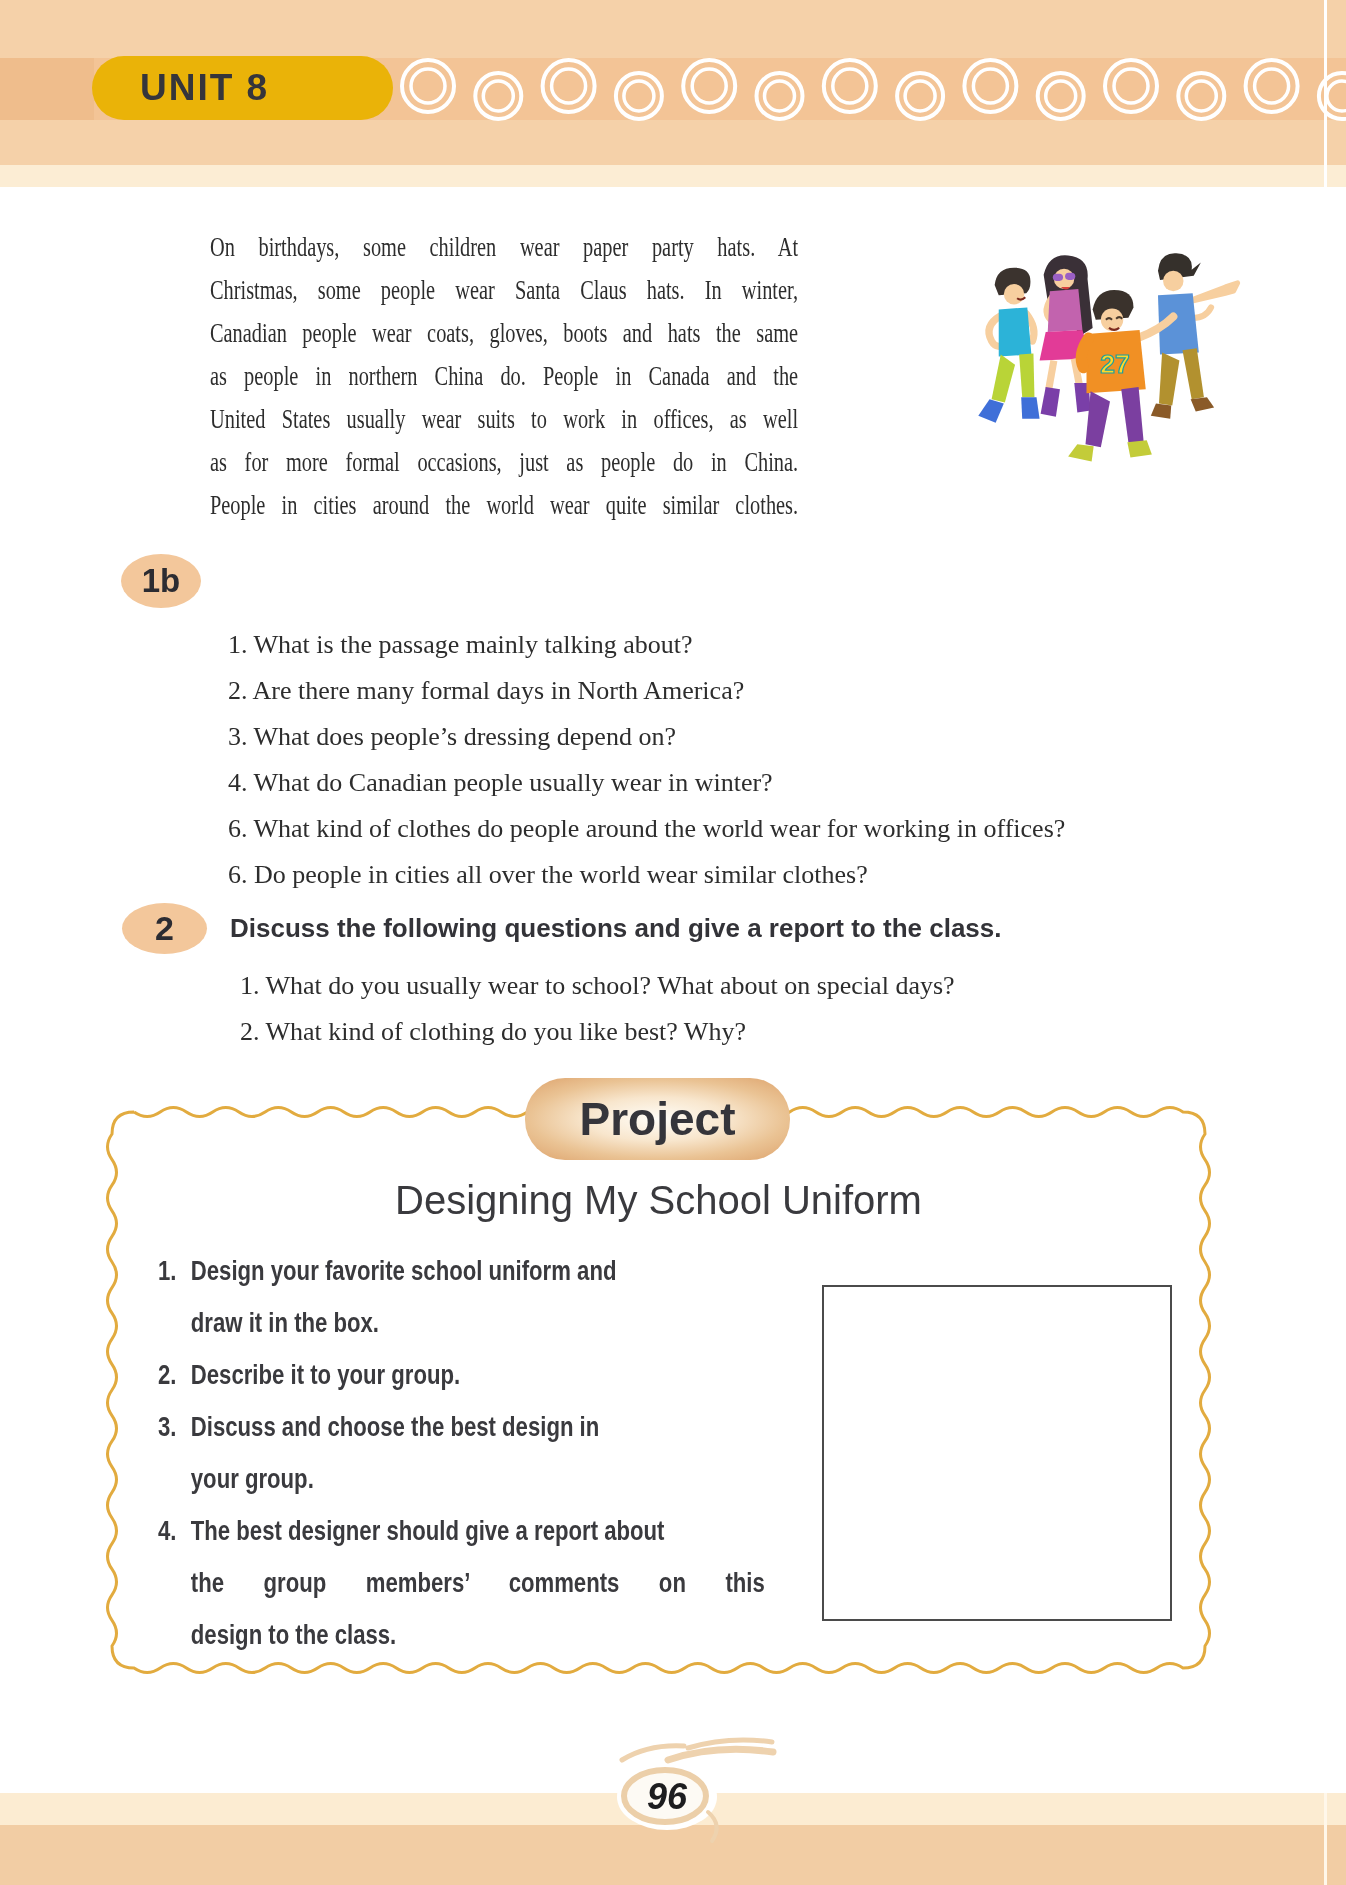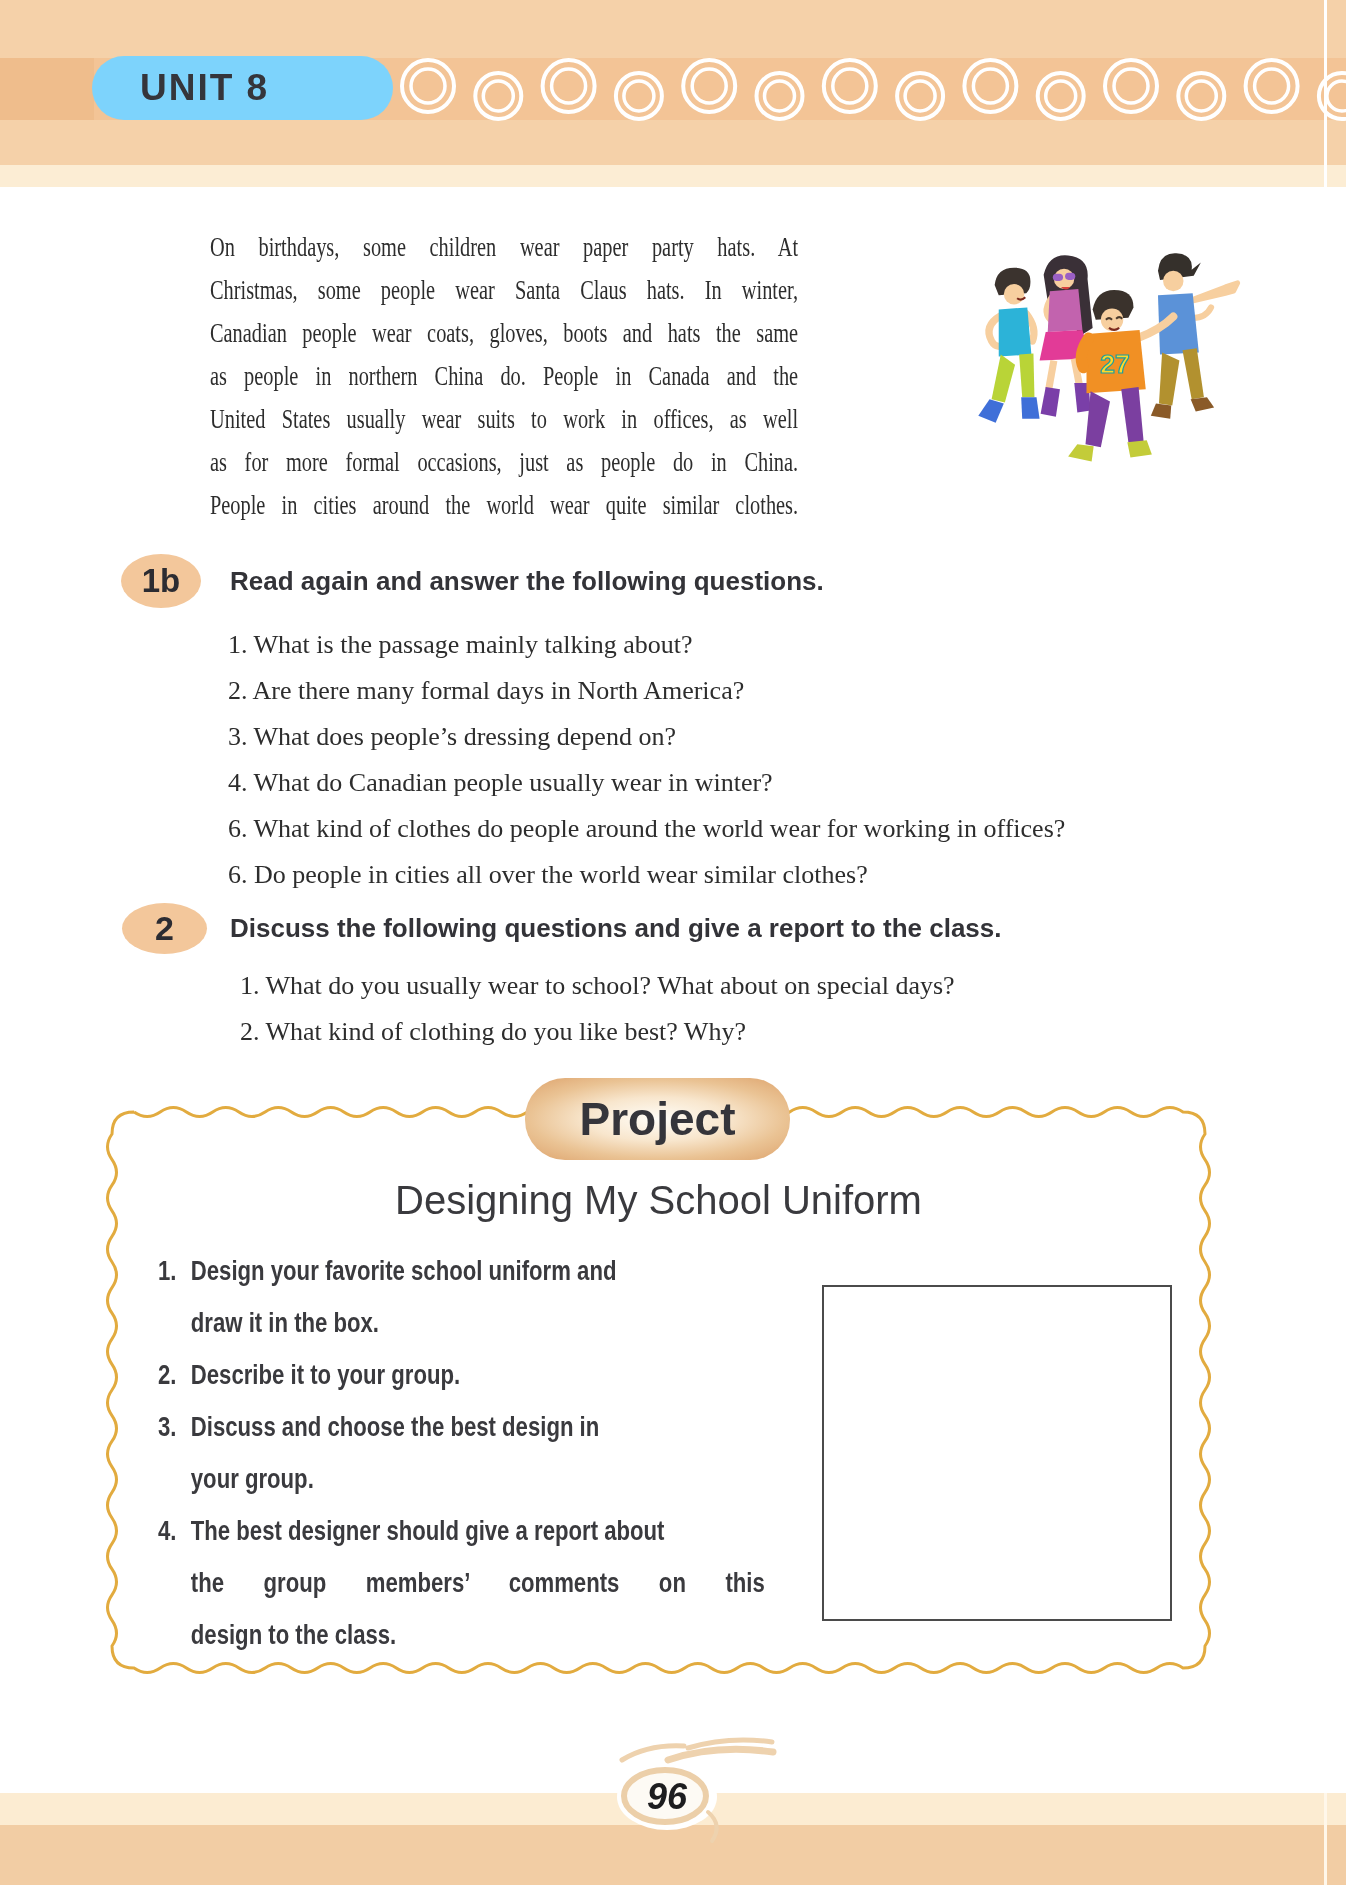--- a/index.html
+++ b/index.html
@@ -4,21 +4,21 @@
 <style>
   html,body{margin:0;padding:0;background:#e9e9e9;}
   .page{position:relative;width:1346px;height:1885px;background:#ffffff;overflow:hidden;
         font-family:"Liberation Sans",sans-serif;}
   
   .header-band{position:absolute;left:0;top:0;width:1346px;height:165px;background:#f5d1a9;}
   .header-strip{position:absolute;left:0;top:58px;width:1346px;height:62px;background:#f3c496;}
   .header-strip-dark{position:absolute;left:0;top:58px;width:94px;height:62px;background:#efbd8c;}
   .cream-band{position:absolute;left:0;top:165px;width:1346px;height:22px;background:#fcedd4;}
   .unit-pill{position:absolute;left:92px;top:56px;width:301px;height:64px;border-radius:33px;
-             background:#7dd3fc;display:flex;align-items:center;padding-left:48px;box-sizing:border-box;}
+             background:#eab308;display:flex;align-items:center;padding-left:48px;box-sizing:border-box;}
   .unit-pill span{font-size:37px;font-weight:bold;color:#35353b;letter-spacing:2px;}
   .margin-line{position:absolute;left:1324px;top:0;width:3px;height:187px;background:#ffffff;}
   .margin-line-foot{position:absolute;left:1324px;top:1793px;width:3px;height:92px;background:#fff7ea;}
   
   .foot-cream{position:absolute;left:0;top:1793px;width:1346px;height:32px;background:#fcecd2;}
   .foot-peach{position:absolute;left:0;top:1825px;width:1346px;height:60px;background:#f2cda4;}
   
   #deco{position:absolute;left:0;top:0;z-index:2;pointer-events:none;}
   #deco .pg{font-family:"Liberation Sans",sans-serif;font-size:36px;font-weight:bold;
             font-style:italic;fill:#1d1d1f;text-anchor:middle;}
@@ -184,21 +184,20 @@
       <path d="M 116 152 l -5 52 l 15 3 l 9 -45 z" fill="#7b3fa0"></path>
       <path d="M 146 150 l 7 52 l 15 0 l -5 -54 z" fill="#7b3fa0"></path>
       <path d="M 103 204 l -9 12 l 23 5 l 2 -15 z" fill="#c3cc39"></path>
       <path d="M 152 202 l 3 15 l 21 -3 l -5 -14 z" fill="#c3cc39"></path>
     </g>
   </svg>
 
   <div class="badge badge-1b">
     <span>1b</span>
   </div>
-  <div class="act-head head-1b">Read again and answer the following questions.</div>
   <div class="qlist qlist-1b">
     <div class="q">1. What is the passage mainly talking about?</div>
     <div class="q">2. Are there many formal days in North America?</div>
     <div class="q">3. What does people’s dressing depend on?</div>
     <div class="q">4. What do Canadian people usually wear in winter?</div>
     <div class="q">6. What kind of clothes do people around the world wear for working in offices?</div>
     <div class="q">6. Do people in cities all over the world wear similar clothes?</div>
   </div>
 
   <div class="badge badge-2">

